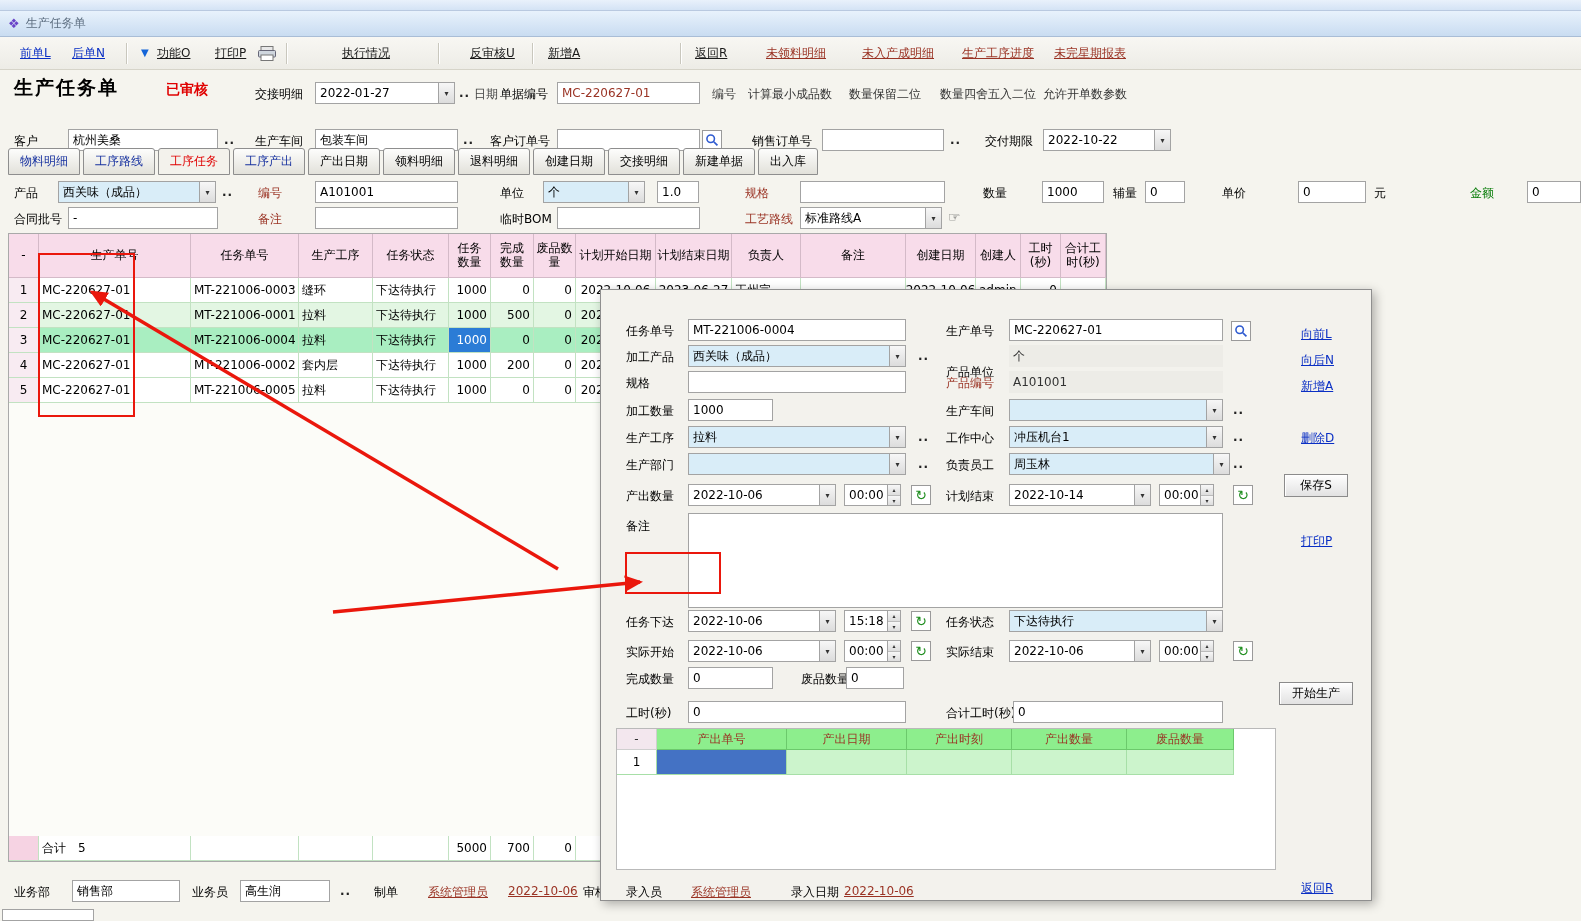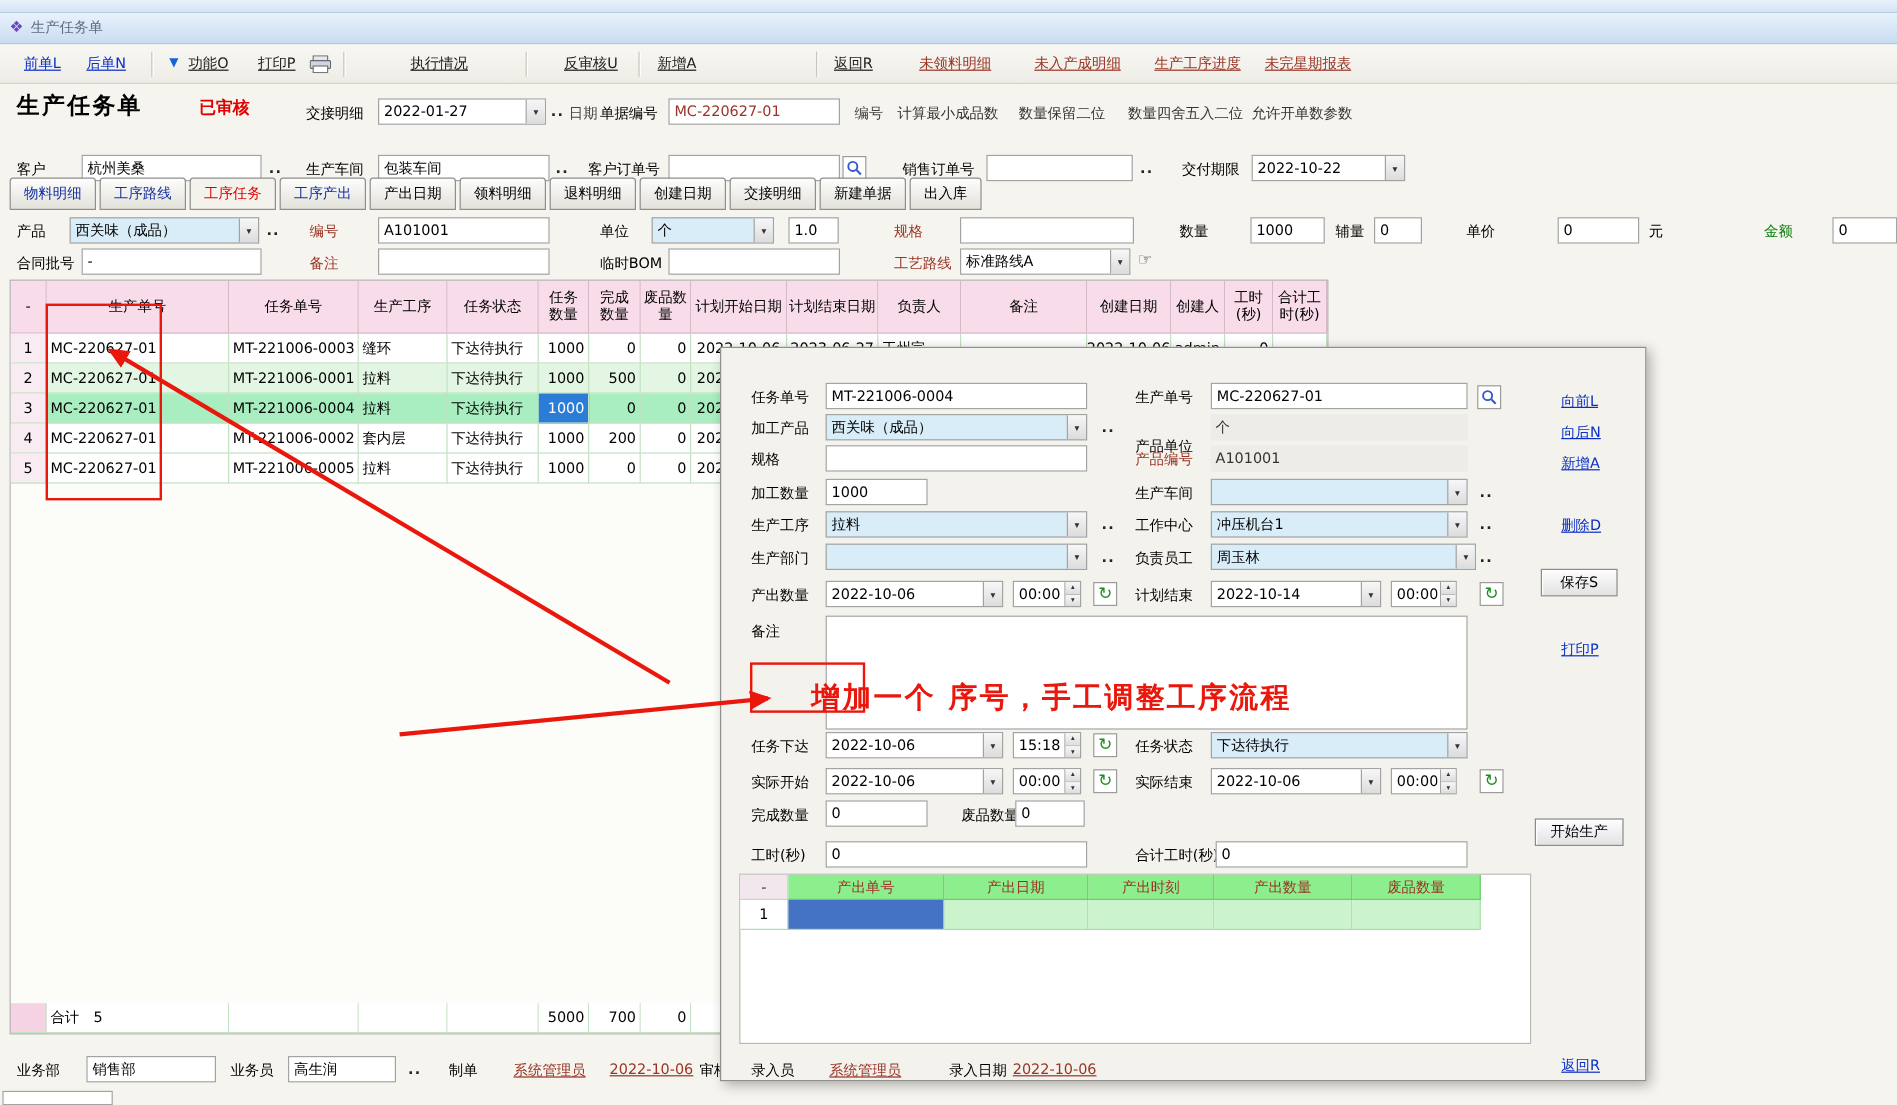--- a/index.html
+++ b/index.html
@@ -668,21 +668,20 @@
     <a class="link" style="left:700px;top:88px">新增A</a>
     <a class="link" style="left:700px;top:140px">删除D</a>
     <div class="btn3d" style="left:683px;top:184px;width:64px;height:23px">保存S</div>
     <a class="link" style="left:700px;top:243px">打印P</a>
     <div class="btn3d" style="left:678px;top:392px;width:74px;height:23px">开始生产</div>
     <a class="link" style="left:700px;top:590px">返回R</a>
   </div>
 
   <div class="ann-rect" style="left:38px;top:253px;width:97px;height:164px"></div>
   <div class="ann-rect" style="left:625px;top:552px;width:96px;height:42px"></div>
-  <div class="ann-text" style="left:676px;top:565px">增加一个 序号，手工调整工序流程</div>
   <svg class="ann-svg" width="1581" height="921" viewBox="0 0 1581 921">
     <defs>
       <marker id="ah" markerUnits="userSpaceOnUse" markerWidth="22" markerHeight="18" refX="15" refY="8" orient="auto">
         <path d="M0,0 L18,8 L0,16 z" fill="#ea170c"></path>
       </marker>
     </defs>
     <line x1="558" y1="569" x2="92" y2="292" stroke="#ea170c" stroke-width="3.5" marker-end="url(#ah)"></line>
     <line x1="333" y1="612" x2="640" y2="582" stroke="#ea170c" stroke-width="3.5" marker-end="url(#ah)"></line>
   </svg>
 

